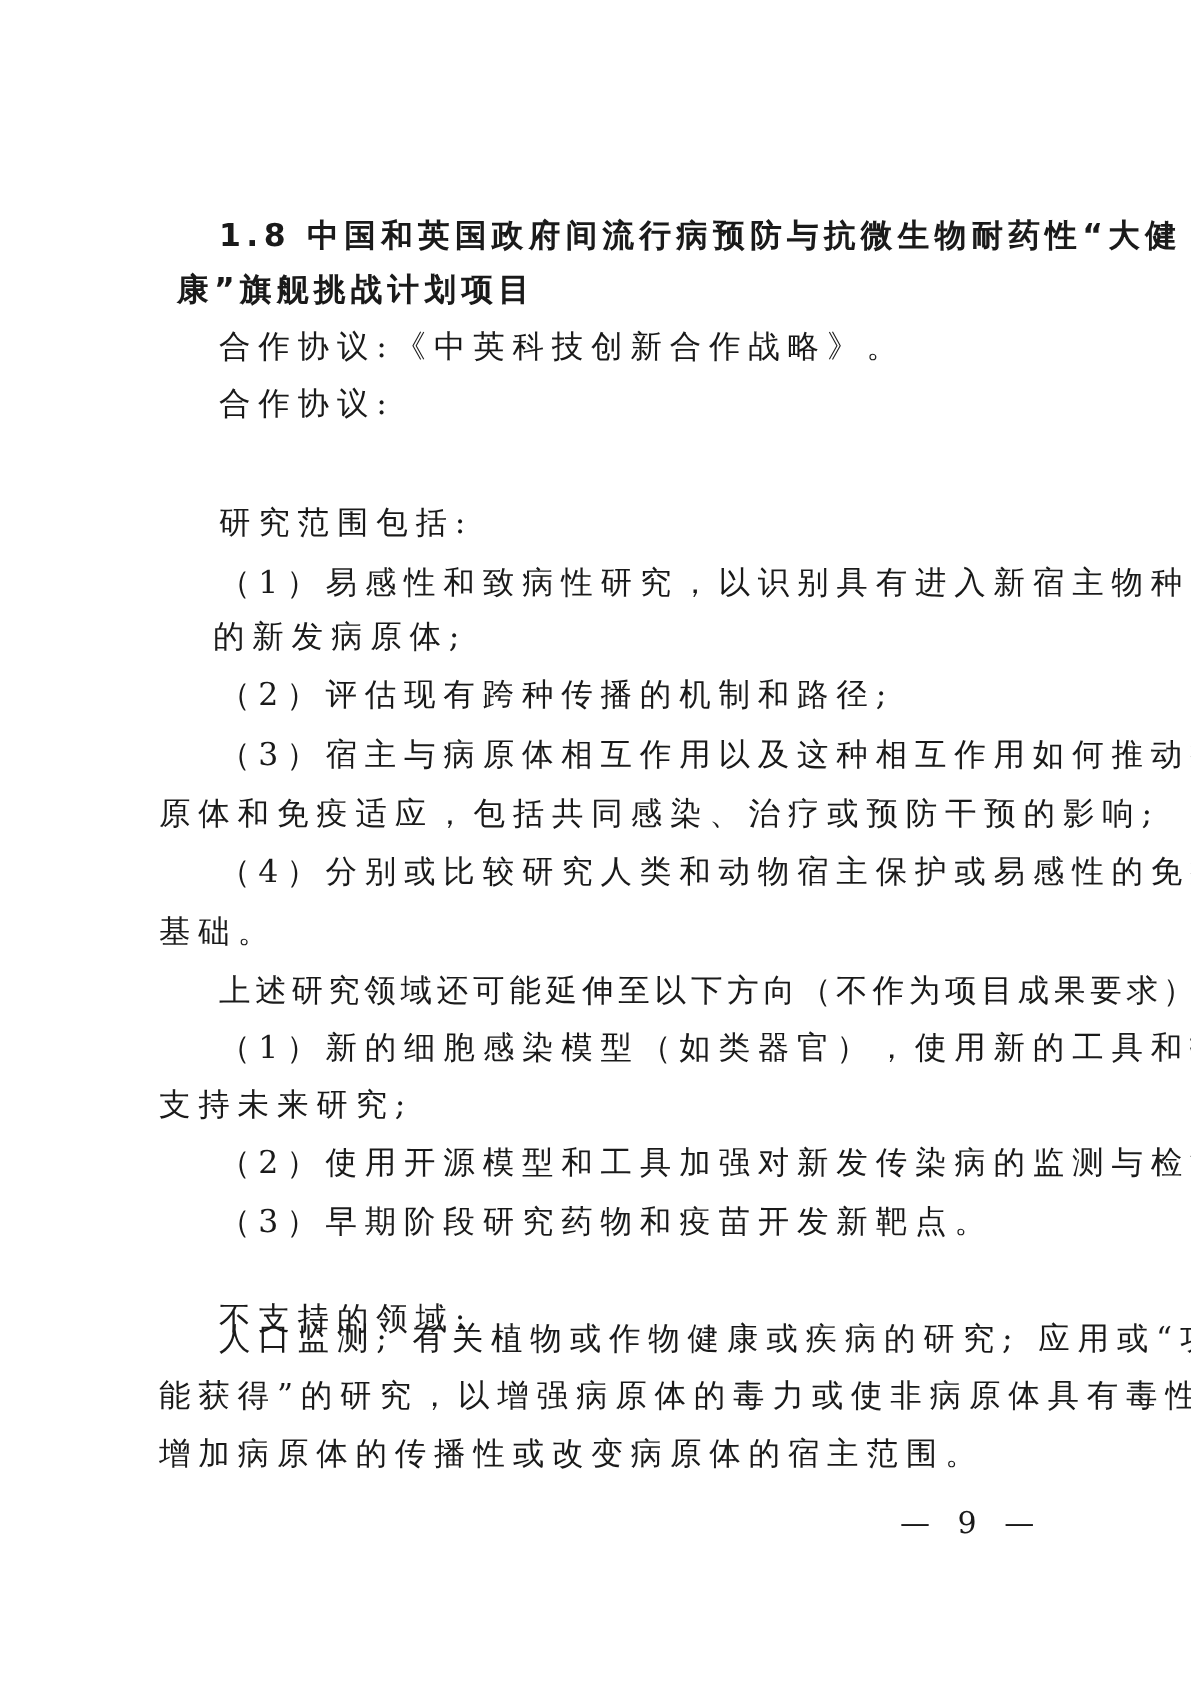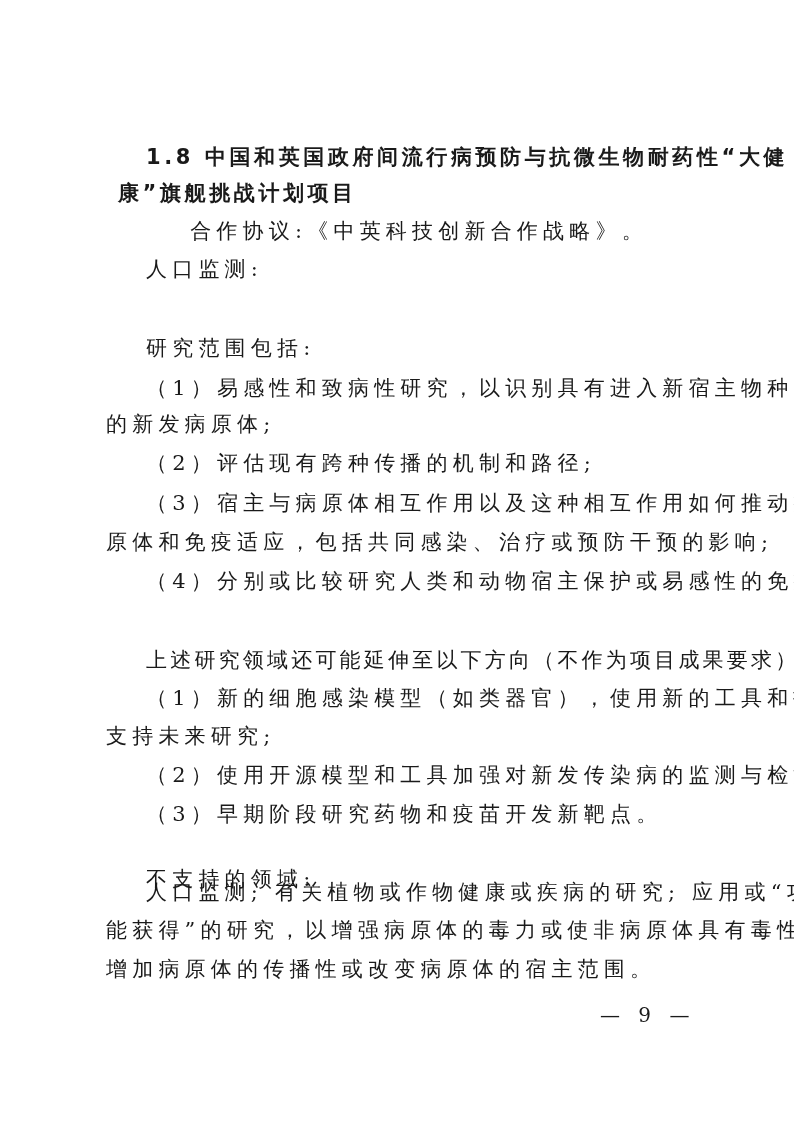--- a/index.html
+++ b/index.html
@@ -12,30 +12,31 @@
   .title { font-weight: bold; font-family: "DejaVu Sans", "Liberation Sans", sans-serif; letter-spacing: 3.6px; font-size: 21px; }
   .page-num { position: absolute; left: 600px; top: 1003px; font-size: 20px; letter-spacing: 6px; white-space: nowrap; }
 </style>
 </head>
 <body>
 
 <div class="page">
   <div class="line indent title" style="top:144px;">1.8 中国和英国政府间流行病预防与抗微生物耐药性“大健</div>
   <div class="line title" style="top:180px;margin-left:12px;">康”旗舰挑战计划项目</div>
 
-  <div class="line indent" style="top:218px;text-align:center;">合作协议:《中英科技创新合作战略》。</div>
-  <div class="line indent" style="top:256px;">人口监测:</div>
+  <div class="line indent" style="top:218px;">合作协议:《中英科技创新合作战略》。</div>
+  <div class="line indent" style="top:256px;">合作协议:</div>
   <div class="line indent" style="top:335px;">研究范围包括:</div>
 
   <div class="line indent" style="top:375px;">（1）易感性和致病性研究，以识别具有进入新宿主物种风险</div>
-  <div class="line" style="top:411px;">的新发病原体;</div>
+  <div class="line" style="top:411px;margin-left:36px;">的新发病原体;</div>
   <div class="line indent" style="top:450px;">（2）评估现有跨种传播的机制和路径;</div>
   <div class="line indent" style="top:490px;">（3）宿主与病原体相互作用以及这种相互作用如何推动病</div>
   <div class="line" style="top:529px;">原体和免疫适应，包括共同感染、治疗或预防干预的影响;</div>
   <div class="line indent" style="top:568px;">（4）分别或比较研究人类和动物宿主保护或易感性的免疫</div>
+  <div class="line" style="top:608px;">基础。</div>
 
   <div class="line indent" style="top:647px;letter-spacing:3.2px;">上述研究领域还可能延伸至以下方向（不作为项目成果要求）:</div>
   <div class="line indent" style="top:685px;">（1）新的细胞感染模型（如类器官），使用新的工具和技术</div>
   <div class="line" style="top:723px;">支持未来研究;</div>
   <div class="line indent" style="top:762px;">（2）使用开源模型和工具加强对新发传染病的监测与检测;</div>
   <div class="line indent" style="top:801px;">（3）早期阶段研究药物和疫苗开发新靶点。</div>
 
   <div class="line indent" style="top:866px;">不支持的领域:</div>
   <div class="line indent" style="top:879px;">人口监测; 有关植物或作物健康或疾病的研究; 应用或“功</div>
   <div class="line" style="top:917px;">能获得”的研究，以增强病原体的毒力或使非病原体具有毒性，</div>

